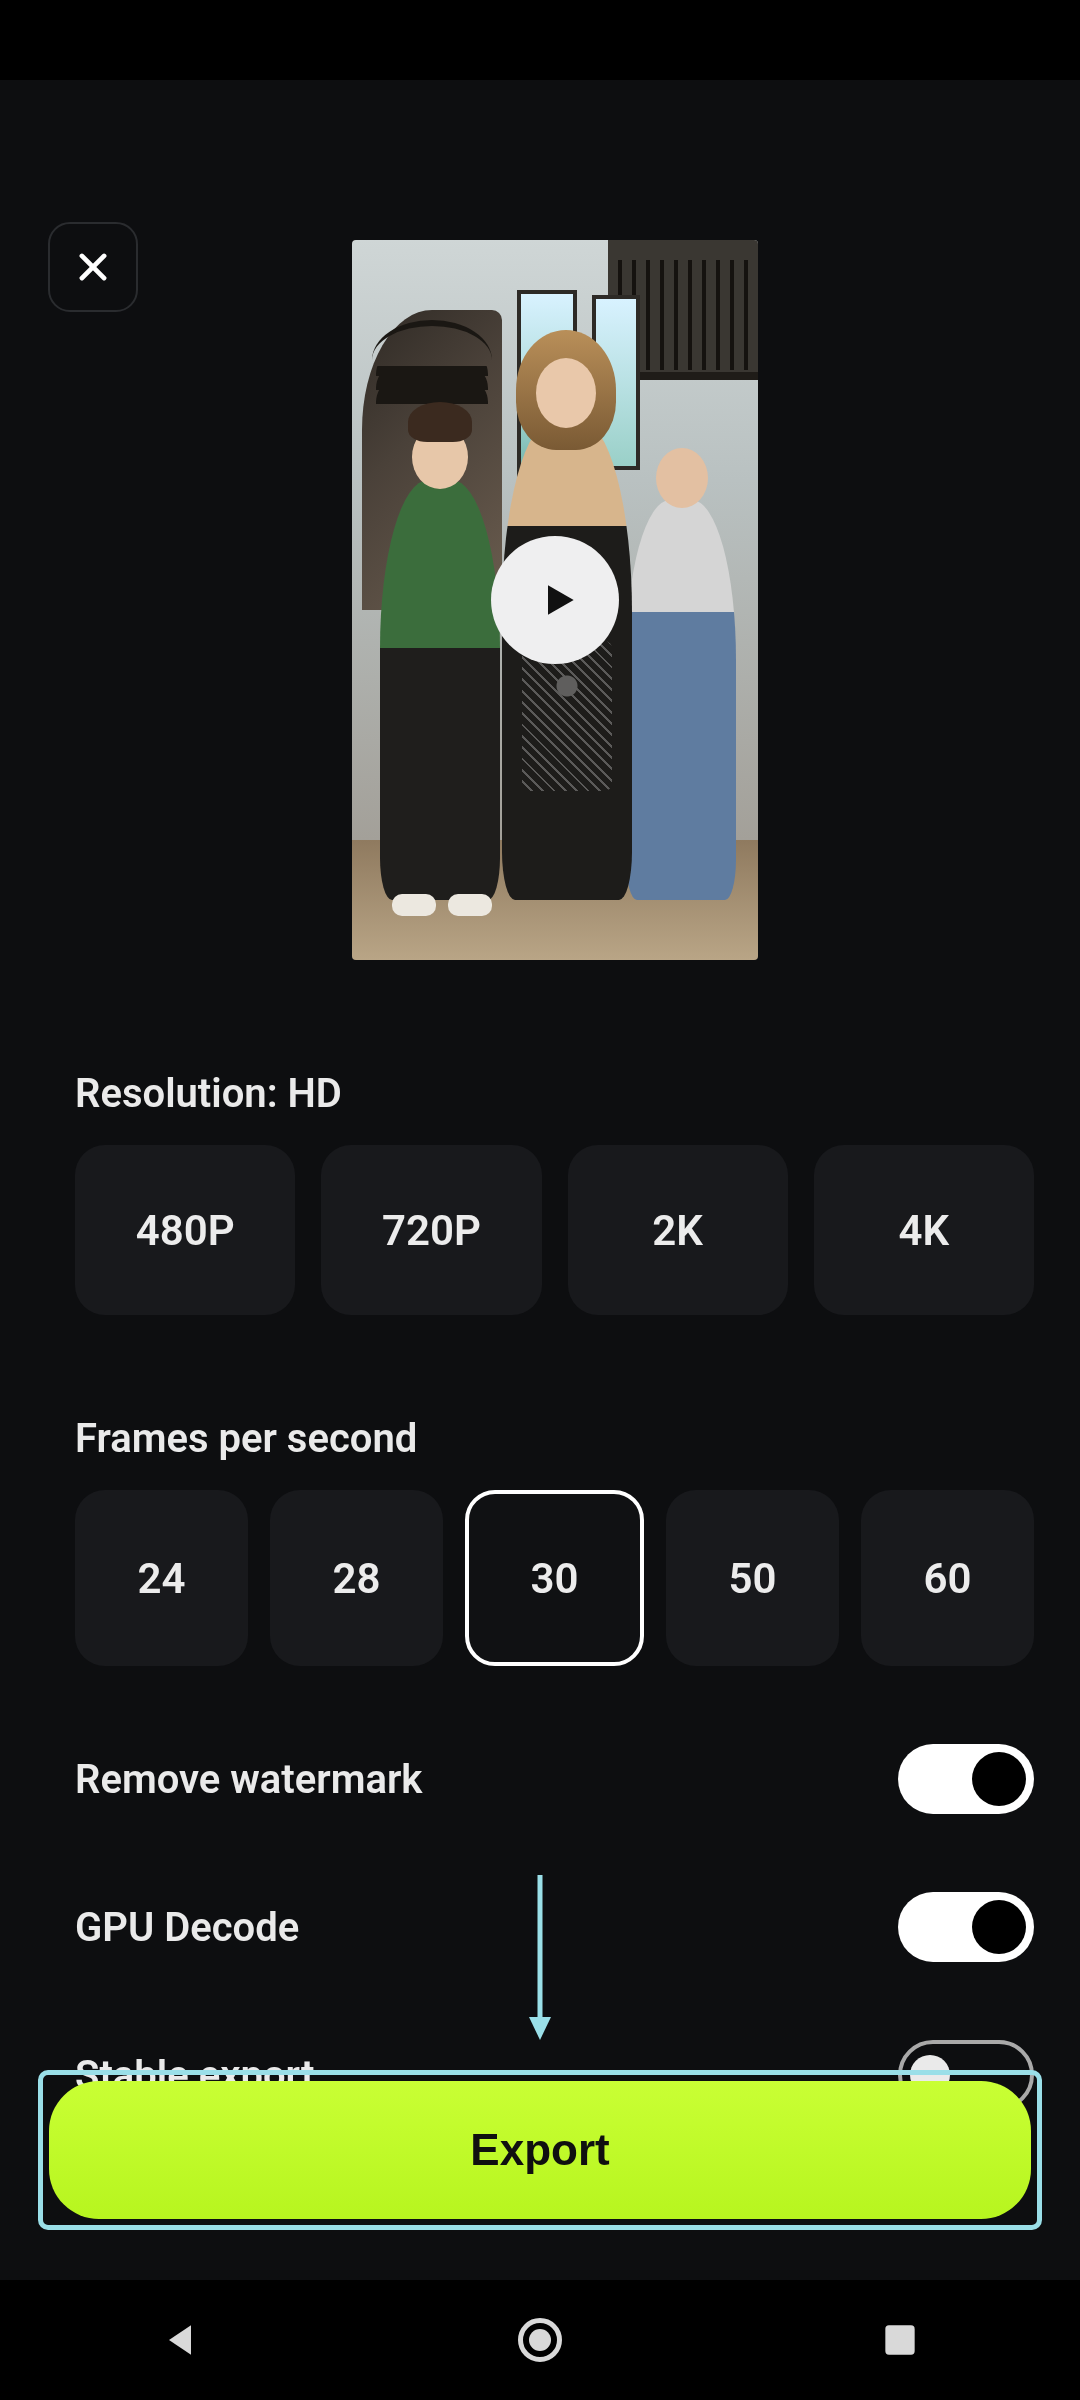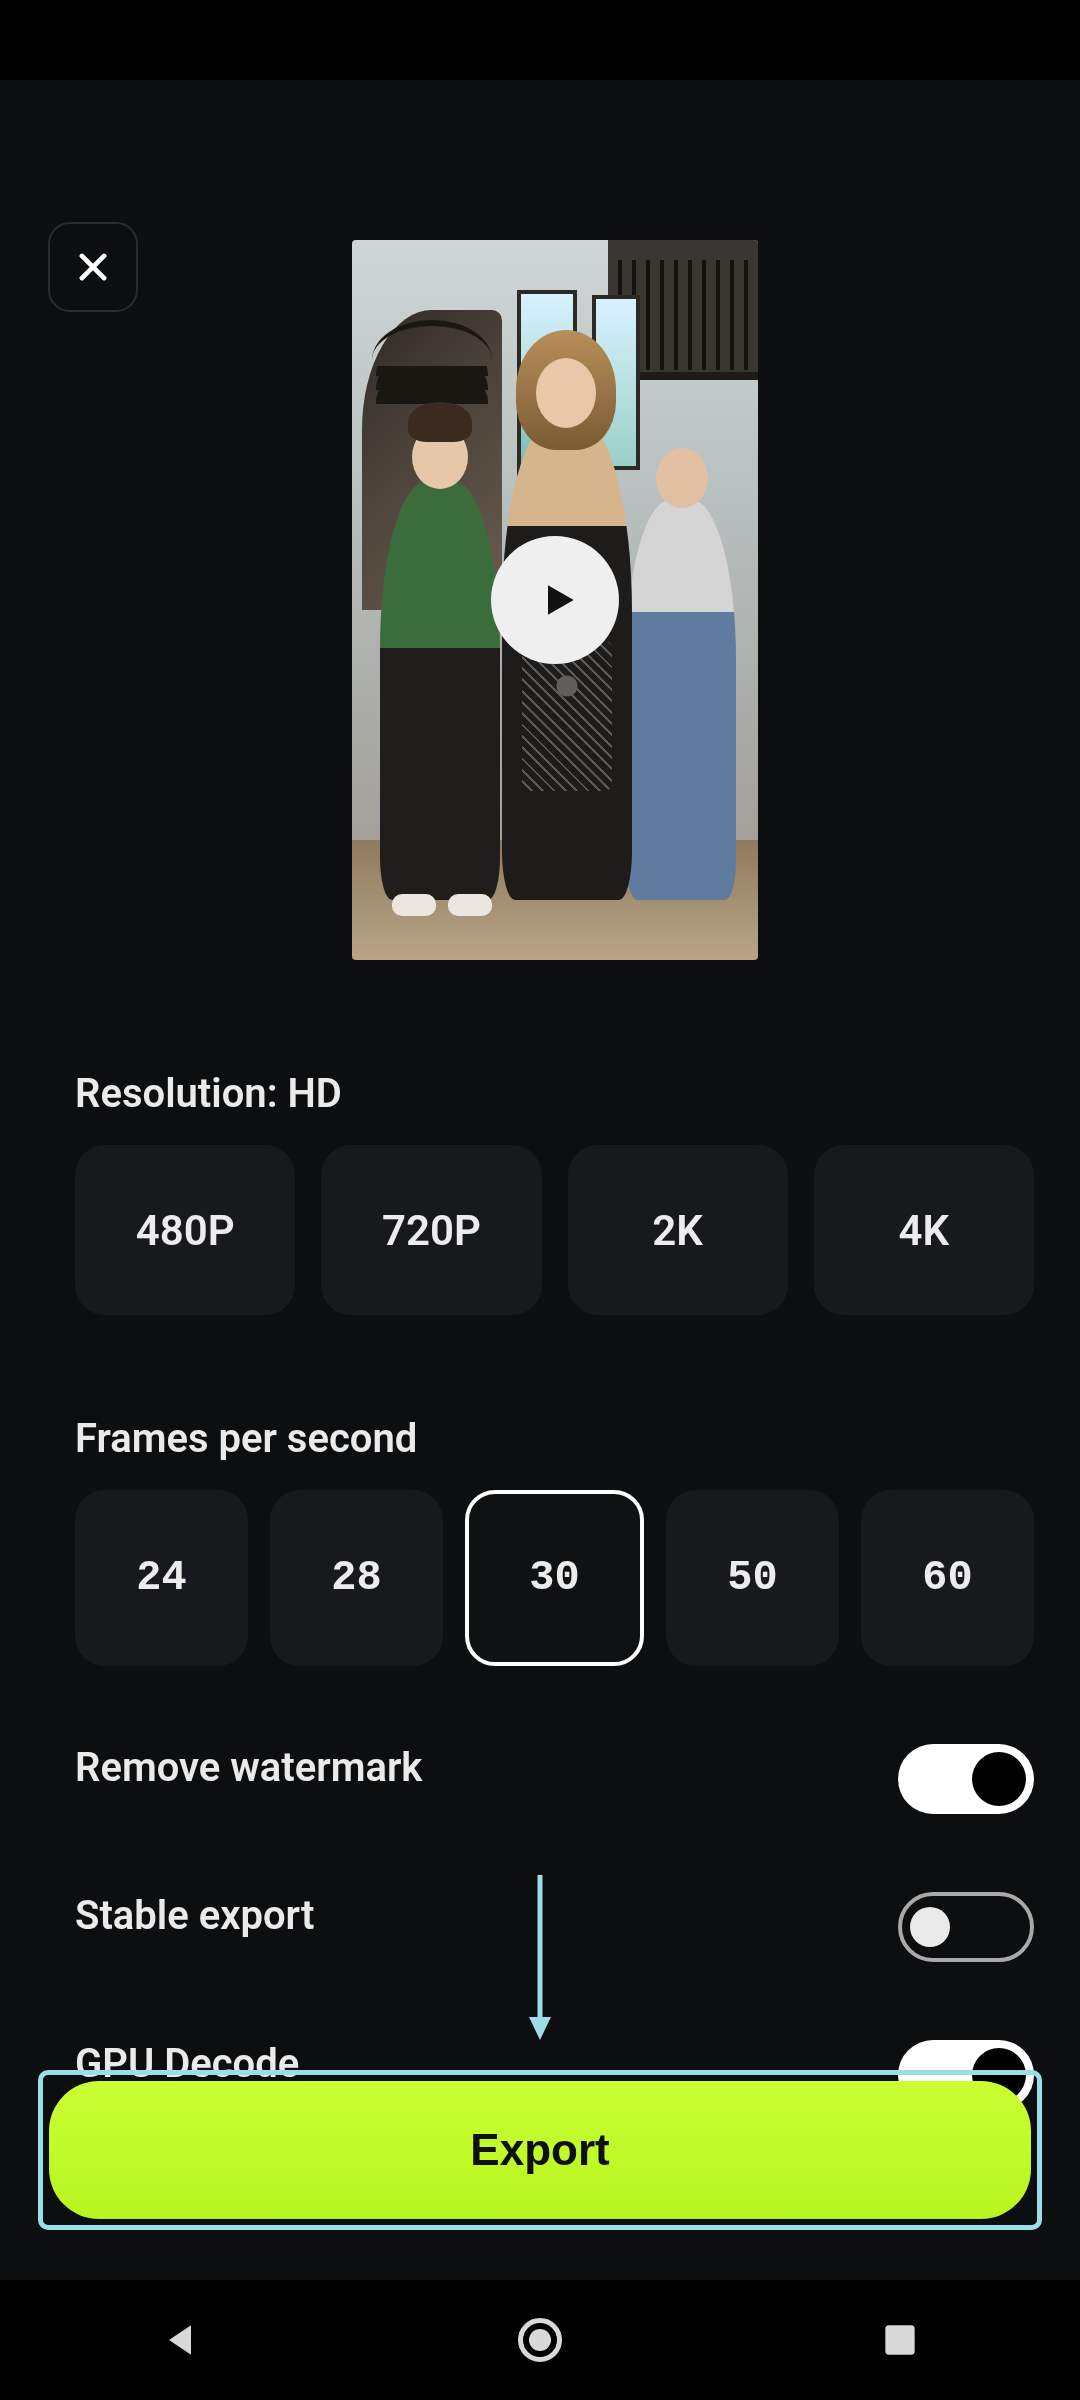--- a/index.html
+++ b/index.html
@@ -33,26 +33,26 @@
   .preview .shoe-l { position:absolute; left:40px; bottom:44px; width:44px; height:22px; background:#ece8e0; border-radius:10px; }
   .preview .shoe-l2 { position:absolute; left:96px; bottom:44px; width:44px; height:22px; background:#ece8e0; border-radius:10px; }
   .play-btn { position: absolute; top: 50%; left: 50%; transform: translate(-50%,-50%); width: 128px; height: 128px; border-radius: 50%; background: #efeff0; display: flex; align-items: center; justify-content: center; cursor: pointer; z-index:5; }
   .play-btn svg { width: 44px; height: 44px; margin-left: 8px; }
 
   .settings { padding: 0 46px; }
   .section-label { font-size: 40px; font-weight: 600; color: #eaeaea; margin-top: 100px; margin-bottom: 28px; }
   .section-label.first { margin-top: 110px; }
   .pill-row { display: flex; gap: 26px; }
   .pill-row.res .pill { flex: 1; height: 170px; text-align: center; }
-  .pill-row.fps { gap: 22px; font-family: Liberation Mono, monospace; }
+  .pill-row.fps { gap: 22px; }
   .pill-row.fps .pill { flex: 1; height: 176px; }
   .pill { background: #18191c; border: 1px solid transparent; border-radius: 30px; display: flex; align-items: center; justify-content: center; font-size: 42px; font-weight: 600; color: #ececec; cursor: pointer; }
   .pill.selected { border: 4px solid #fff; background: #101113; }
 
-  .toggle-row { display: flex; justify-content: space-between; margin-top: 78px; }
+  .toggle-row { display: flex; align-items: center; justify-content: space-between; margin-top: 78px; }
   .toggle-row .label { font-size: 40px; font-weight: 600; color: #eaeaea; }
   .toggle { width: 136px; height: 70px; border-radius: 40px; position: relative; cursor: pointer; }
   .toggle.on { background: #fff; }
   .toggle.on .knob { position: absolute; right: 8px; top: 8px; width: 54px; height: 54px; border-radius: 50%; background: #000; }
   .toggle.off { background: transparent; border: 4px solid #a9a9a9; }
   .toggle.off .knob { position: absolute; left: 8px; top: 50%; transform: translateY(-50%); width: 40px; height: 40px; border-radius: 50%; background: #eaeaea; }
 
   .arrow-annot { position: absolute; left: 50%; top: 1875px; transform: translateX(-50%); pointer-events:none; }
   .arrow-annot svg { display:block; }
 
@@ -122,29 +122,29 @@
     </div>
 
     <div class="toggle-row">
       <div class="label">Remove watermark</div>
       <div class="toggle on">
           <div class="knob"></div>
         </div>
     </div>
 
     <div class="toggle-row">
-      <div class="label">Stable export</div>
-      <div class="toggle off">
+      <div class="label">GPU Decode</div>
+      <div class="toggle on">
           <div class="knob"></div>
         </div>
     </div>
 
     <div class="toggle-row">
-      <div class="label">GPU Decode</div>
-      <div class="toggle on">
+      <div class="label">Stable export</div>
+      <div class="toggle off">
           <div class="knob"></div>
         </div>
     </div>
 
   </div>
 
 </div>
 
 <div class="arrow-annot">
   <svg width="30" height="165" viewBox="0 0 30 165">

